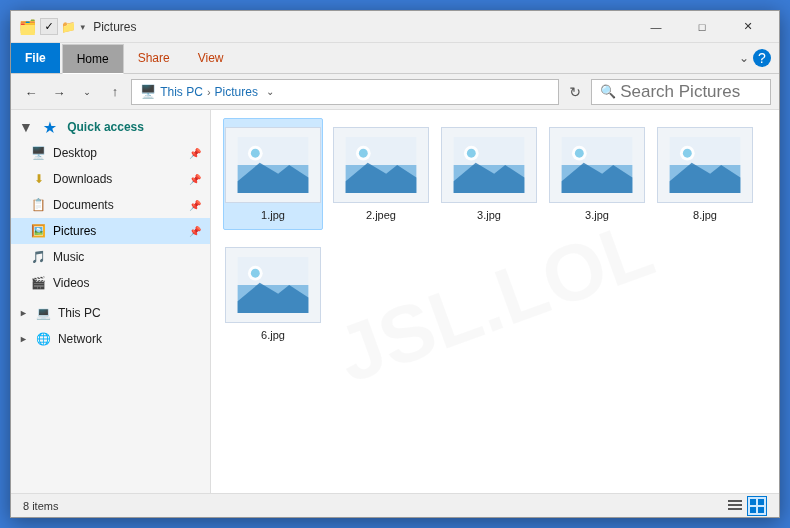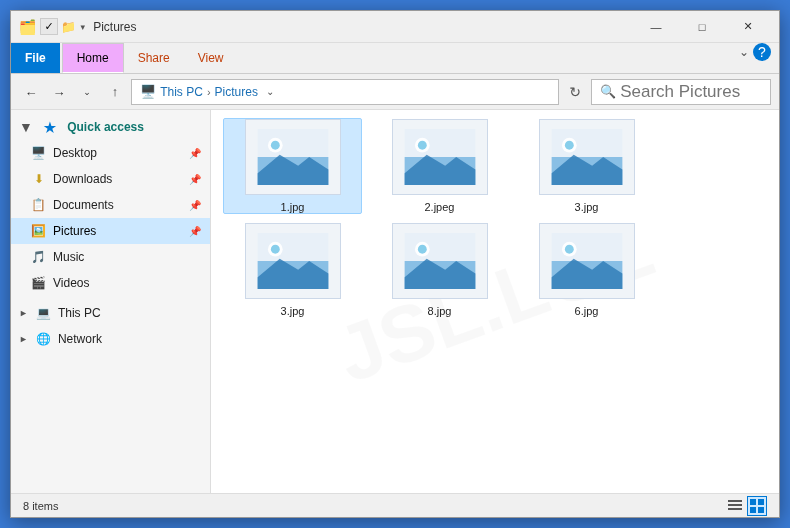--- a/index.html
+++ b/index.html
@@ -61,35 +61,35 @@
     }
 
     
     .ribbon {
       background: #f0f0f0;
       border-bottom: 1px solid #ccc;
       flex-shrink: 0;
     }
     .ribbon-tabs {
       display: flex;
-      align-items: flex-start;
+      align-items: center;
       height: 30px;
       padding: 0 0;
     }
     .ribbon-tab {
       padding: 0 14px;
       height: 30px;
       display: flex;
       align-items: center;
       font-size: 12px;
       cursor: pointer;
       color: #c2410c;
     }
     .ribbon-tab.active {
-      background: #f0abfc;
+      background: #a3a3a3;
       border: 1px solid #ccc;
       border-bottom: 1px solid white;
       margin-bottom: -1px;
       color: #000;
     }
     .ribbon-tab.file-tab {
       background: #0078d4;
       color: white;
       font-weight: bold;
       margin-right: 2px;
@@ -234,25 +234,25 @@
       display: flex;
       flex-direction: column;
     }
     .file-grid {
       display: flex;
       flex-wrap: wrap;
       gap: 8px;
       align-content: flex-start;
     }
     .file-item {
-      width: 139px;
+      width: 100px;
       display: flex;
       flex-direction: column;
       align-items: center;
-      padding: 0 4px;
+      padding: 8px 4px;
       cursor: pointer;
       border-radius: 2px;
       border: 1px solid transparent;
     }
     .file-item.selected { background: #cce8ff; border-color: #99d1ff; }
     .file-thumb {
       width: 96px;
       height: 76px;
       background: #f0f4f8;
       border: 1px solid #ccd8e8;

